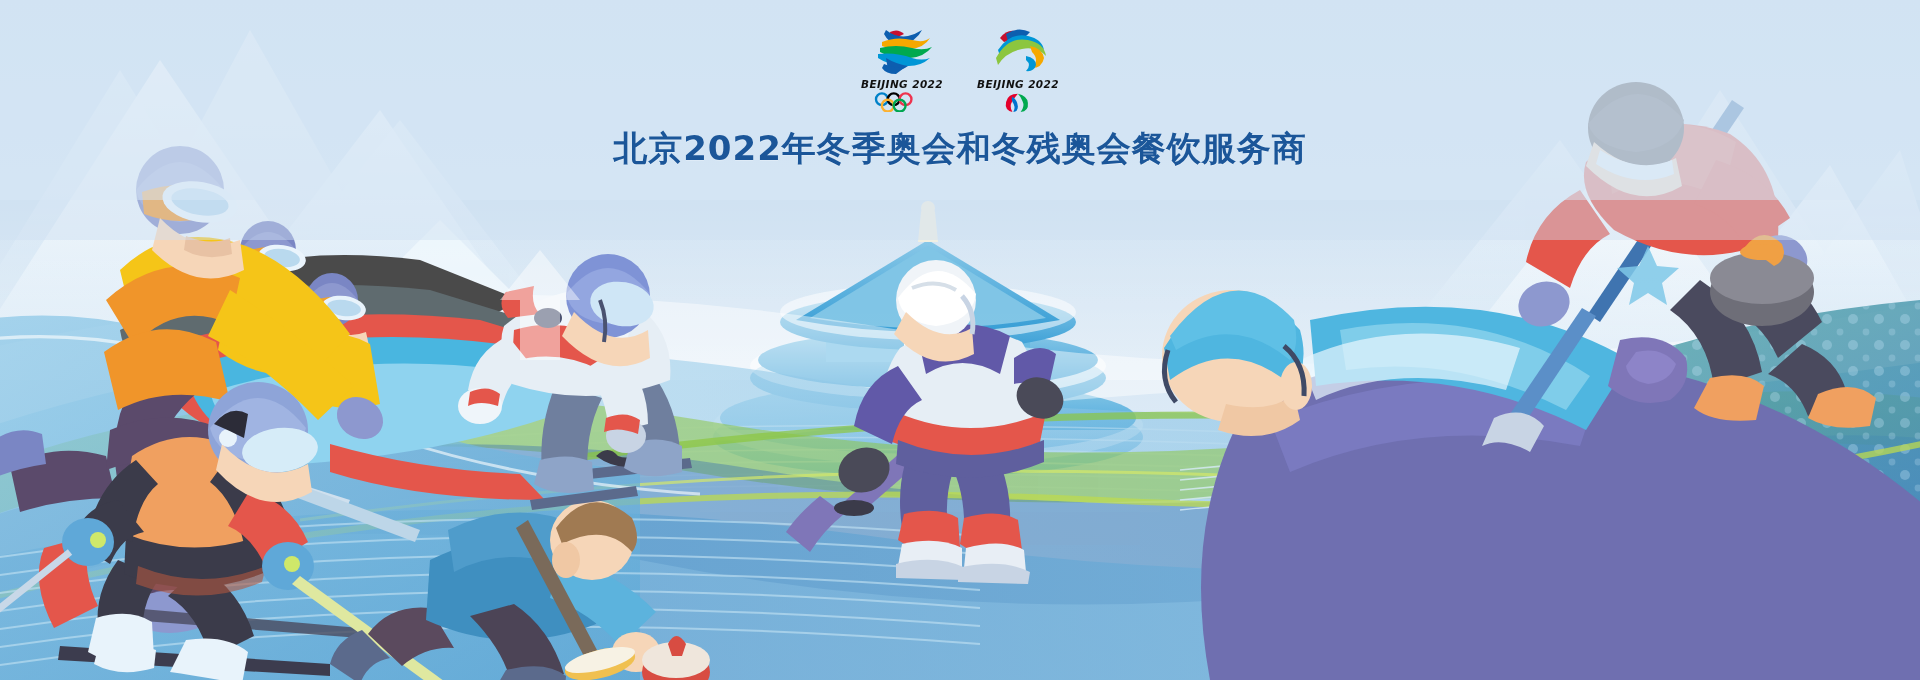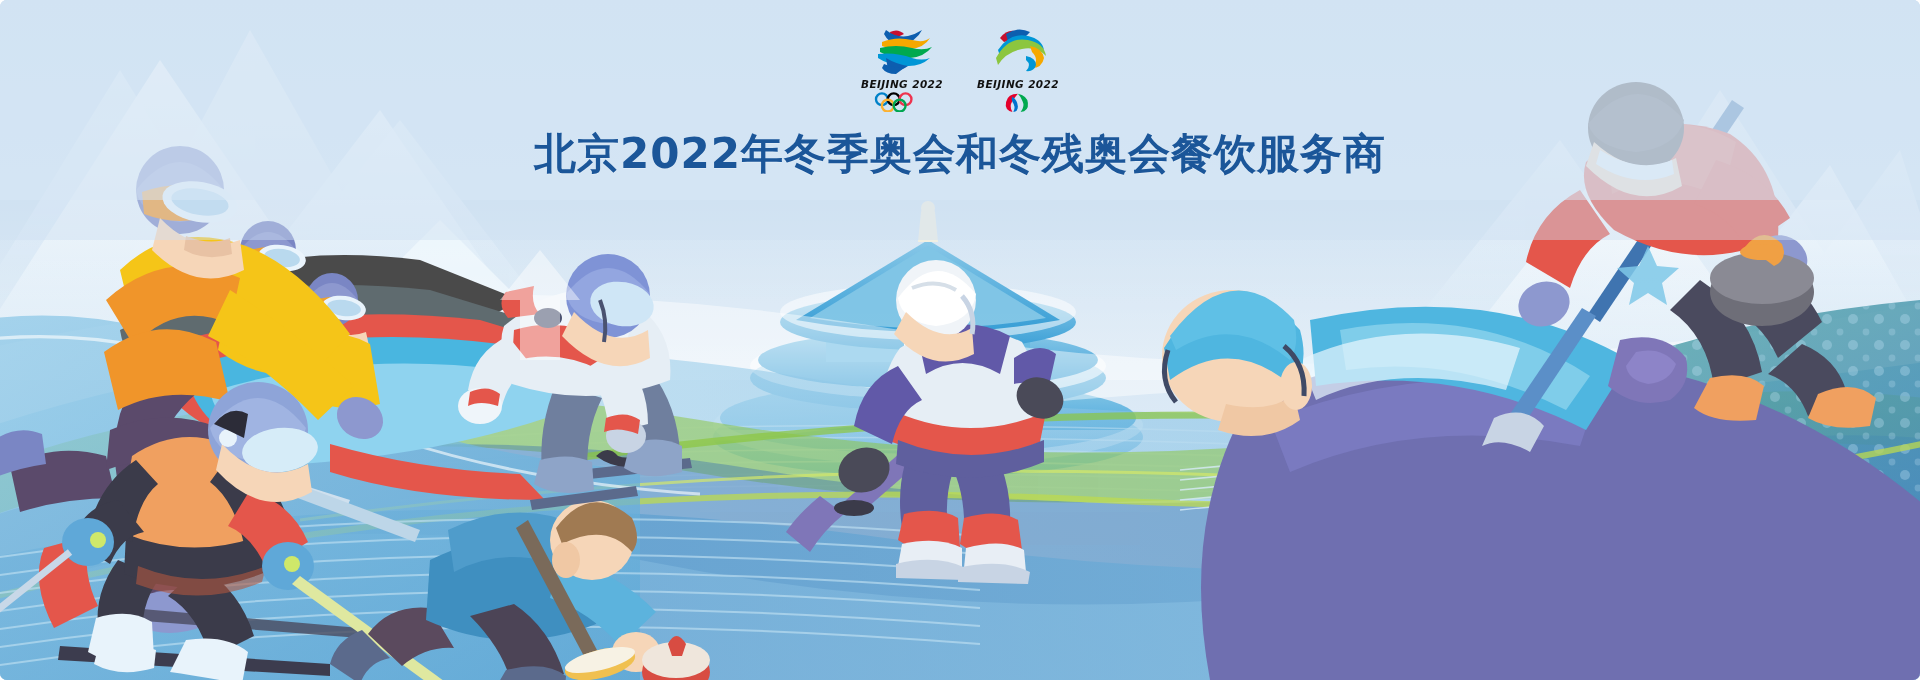--- a/index.html
+++ b/index.html
@@ -4,21 +4,20 @@
 <style>
   * { margin:0; padding:0; box-sizing:border-box; }
   html,body { background:#fff; }
   body { font-family:"Liberation Sans", sans-serif; }
 
   .banner {
     position:relative;
     width:1920px; height:680px;
     overflow:hidden;
     background:linear-gradient(180deg,#cde0f2 0%, #d3e3f3 35%, #dbe9f6 60%, #e6f0f9 100%);
-    border-radius:7px;
   }
   .layer { position:absolute; inset:0; }
   .layer svg { display:block; width:1920px; height:680px; }
 
   
   .header {
     position:absolute; left:0; right:0; top:0;
     display:flex; flex-direction:column; align-items:center;
     z-index:40; pointer-events:none;
   }
@@ -35,21 +34,21 @@
     font-size:10.5px; letter-spacing:.4px;
     color:#111; margin-top:2px; white-space:nowrap;
     transform:scaleY(1.08);
   }
   .logo-emblem { height:20px; margin-top:2px; }
 
   .title {
     margin-top:14px;
     font-family:"DejaVu Sans","Liberation Sans",sans-serif;
     font-weight:700;
-    font-size:42px;
+    font-size:34px;
     letter-spacing:1px;
     color:#1b5699;
     text-shadow:0 1px 0 rgba(255,255,255,.25);
     white-space:nowrap;
     pointer-events:auto;
   }
 </style>
 </head>
 <body>
 

